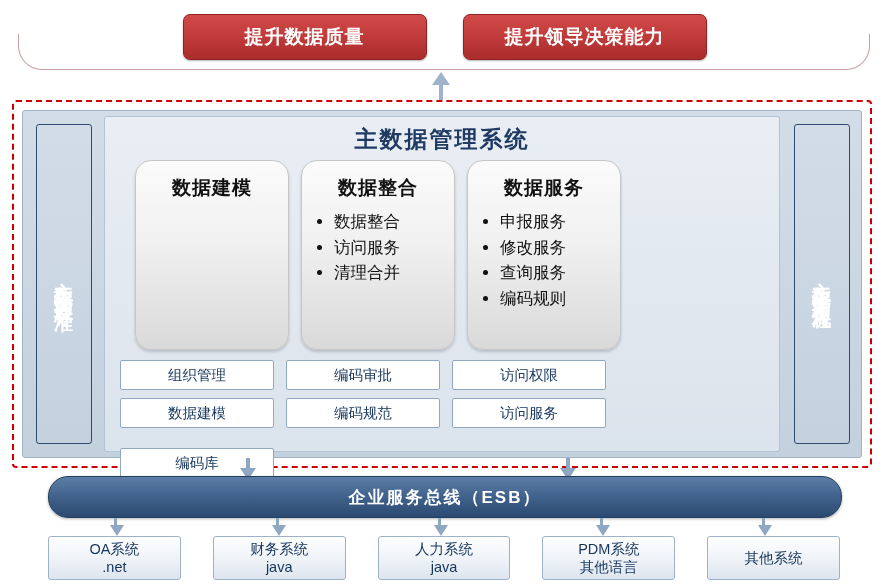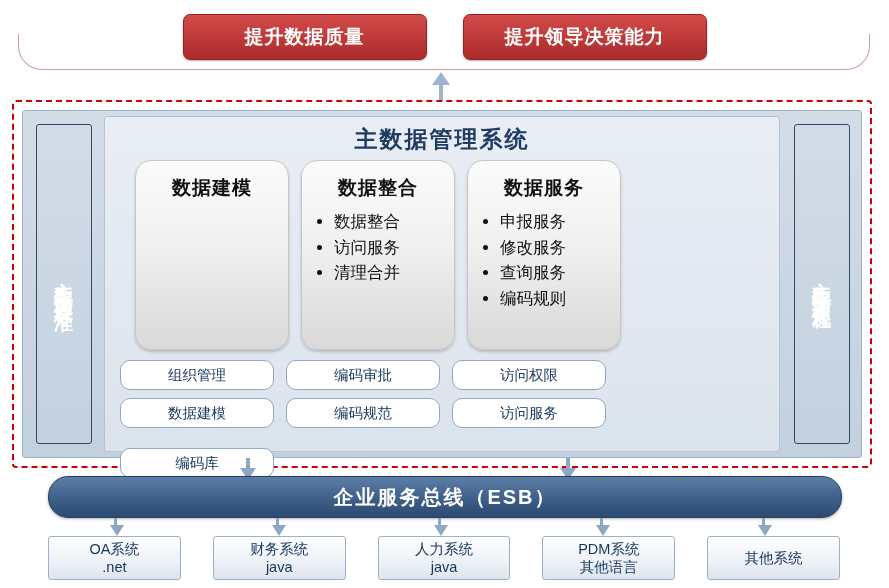--- a/index.html
+++ b/index.html
@@ -107,39 +107,39 @@
   }
 
   
   .chips{
     position:absolute;left:120px;top:360px;width:646px;
     display:flex;gap:12px;flex-wrap:wrap;
   }
   .chipcol{width:154px;}
   .chip{
     height:28px;margin-bottom:8px;
-    background:#ffffff;border:1px solid #8fa8c4;border-radius:10px;
+    background:#ffffff;border:1px solid #8fa8c4;border-radius:2px;
     color:#1b3a60;font-size:14.5px;
     display:flex;align-items:center;justify-content:center;
   }
 
   
   .down-arrows{position:absolute;left:0;top:458px;width:889px;height:22px;}
   .darrow{position:absolute;width:0;height:0;
     border-left:8px solid transparent;border-right:8px solid transparent;
     border-top:12px solid #8ea7c2;}
   .dstem{position:absolute;width:4px;height:12px;background:#8ea7c2;}
 
   
   .esb{
     position:absolute;left:48px;top:476px;width:792px;height:40px;
     border-radius:20px;
     background:linear-gradient(to bottom,#5c7ea6 0%,#42648e 45%,#2c4a71 100%);
     border:1px solid #24405f;
-    color:#ffffff;font-size:20px;font-weight:bold;
+    color:#ffffff;font-size:17px;font-weight:bold;
     display:flex;align-items:center;justify-content:center;
     letter-spacing:2px;
     box-shadow:0 1px 3px rgba(0,0,0,.3);
   }
 
   
   .systems{
     position:absolute;left:48px;top:536px;width:792px;height:46px;
     display:flex;justify-content:space-between;gap:32px;
   }

